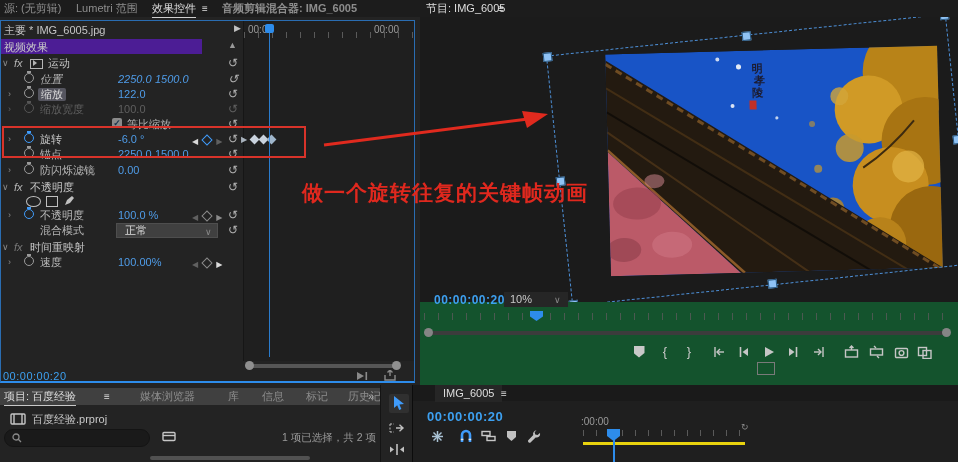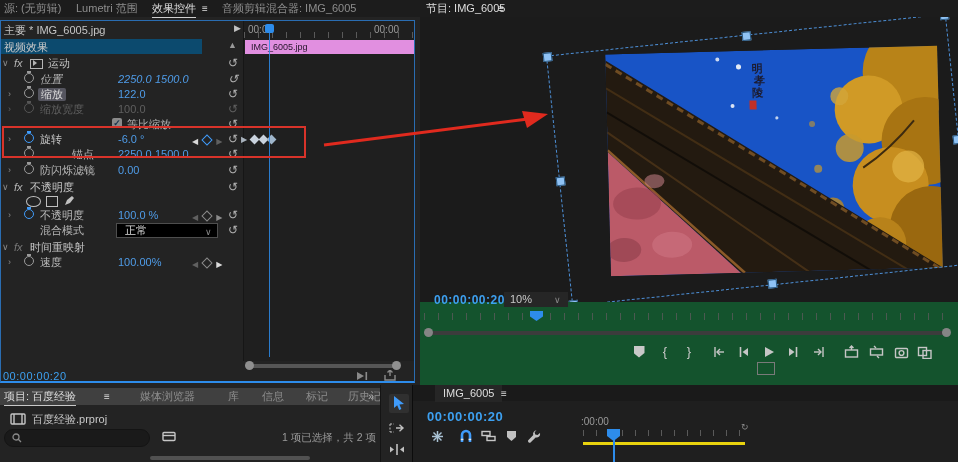--- a/index.html
+++ b/index.html
@@ -38,30 +38,30 @@
 <body>
 
 <div id="app">
 
   <div class="panel" style="left:0;top:0;width:420px;height:385px;">
     <div class="tabbar">
       <span class="tab" style="left:4px;">源: (无剪辑)</span>
       <span class="tab" style="left:76px;">Lumetri 范围</span>
       <span class="tab active" style="left:152px;border-bottom:1px solid #cfcfcf;">效果控件</span>
       <span class="tab active menu-glyph" style="left:202px;">≡</span>
-      <span class="tab" style="left:222px;">音频剪辑混合器: IMG_6005</span>
+      <span class="tab" style="left:222px;font-weight:bold;">音频剪辑混合器: IMG_6005</span>
     </div>
 
     <div class="abs" style="left:0;top:21px;width:420px;height:17px;">
       <span class="abs" style="left:4px;top:2px;color:#c6c6c6;">主要 * IMG_6005.jpg</span>
       <span class="abs chev" style="left:96px;top:4px;">∨</span>
       <span class="abs" style="left:234px;top:2px;color:#c0c0c0;font-size:9px;">▶</span>
     </div>
 
-    <div class="abs" style="left:0;top:39px;width:202px;height:15px;background:#0c4a6e;">
+    <div class="abs" style="left:0;top:39px;width:202px;height:15px;background:#4c1d95;">
       <span class="abs" style="left:4px;top:1px;color:#c8c8c8;">视频效果</span>
       <span class="abs" style="left:228px;top:1px;color:#999;font-size:9px;">▲</span>
     </div>
 
     <div class="row" style="top:56px;">
       <span class="chev" style="left:2px;">∨</span>
       <span style="left:14px;font-style:italic;color:#b5b5b5;">fx</span>
       <span class="abs" style="left:30px;top:3px;width:11px;height:8px;border:1px solid #b5b5b5;">
           <i class="abs" style="left:2px;top:0px;width:0;height:0;border-left:4px solid #b5b5b5;border-top:3px solid transparent;border-bottom:3px solid transparent;"></i>
         </span>
@@ -107,21 +107,21 @@
       <span class="kfnav" style="left:192px;top:2px;">
         <b style="color:#d8d8d8;">◀</b>
         <i class="diamond" style="background:none;border:1px solid #3f9bfa;margin:0 2px;"></i>
         <b style="color:#606060;">▶</b>
       </span>
       <span class="reset" style="left:228px;">↺</span>
     </div>
 
     <div class="row" style="top:147px;">
       <span class="sw" style="left:24px;"></span>
-      <span style="left:40px;margin-left:32px;">锚点</span>
+      <span style="left:40px;">锚点</span>
       <span class="val" style="left:118px;">2250.0</span>
       <span class="val" style="left:155px;">1500.0</span>
       <span class="reset" style="left:228px;">↺</span>
     </div>
 
     <div class="row" style="top:163px;">
       <span class="chev" style="left:8px;">›</span>
       <span class="sw" style="left:24px;"></span>
       <span style="left:40px;">防闪烁滤镜</span>
       <span class="val" style="left:118px;">0.00</span>
@@ -153,21 +153,21 @@
       <span class="kfnav" style="left:192px;top:2px;">
         <b style="color:#606060;">◀</b>
         <i class="diamond" style="background:none;border:1px solid #8a8a8a;margin:0 2px;"></i>
         <b style="color:#8a8a8a;">▶</b>
       </span>
       <span class="reset" style="left:228px;">↺</span>
     </div>
 
     <div class="row" style="top:223px;">
       <span style="left:40px;">混合模式</span>
-      <span class="abs" style="left:116px;top:0;width:100px;height:13px;background:#000000;border:1px solid #4e4e4e;">
+      <span class="abs" style="left:116px;top:0;width:100px;height:13px;background:#404040;border:1px solid #4e4e4e;">
         <b class="abs" style="left:8px;top:0px;font-weight:normal;color:#dcdcdc;line-height:13px;">正常</b>
         <b class="abs chev" style="left:88px;top:2px;font-weight:normal;">∨</b>
       </span>
       <span class="reset" style="left:228px;">↺</span>
     </div>
 
     <div class="row" style="top:240px;">
       <span class="chev" style="left:2px;">∨</span>
       <span style="left:14px;font-style:italic;color:#777;">fx</span>
       <span style="left:30px;color:#c4c4c4;">时间重映射</span>
@@ -183,23 +183,20 @@
         <i class="diamond" style="background:none;border:1px solid #8a8a8a;margin:0 2px;"></i>
         <b style="color:#dcdcdc;">▶</b>
       </span>
     </div>
 
     <div class="abs" style="left:243px;top:21px;width:171px;height:340px;background:#1f1f1f;border-left:1px solid #161616;">
       <span class="abs" style="left:4px;top:3px;color:#9a9a9a;font-size:10px;">00:0</span>
       <span class="abs" style="left:130px;top:3px;color:#9a9a9a;font-size:10px;">00:00</span>
       <div class="abs ruler-ticks" style="left:0;top:11px;width:171px;height:6px;"></div>
 
-      <div class="abs" style="left:1px;top:19px;width:170px;height:14px;background:#e18fe0;">
-        <span class="abs" style="left:6px;top:2px;color:#24142a;font-size:9px;">IMG_6005.jpg</span>
-      </div>
 
       <span class="abs" style="left:-3px;top:114px;color:#a8b2bc;font-size:8px;">▶</span>
       <div class="kf" style="left:7px;top:115px;"></div>
       <div class="kf" style="left:16px;top:115px;"></div>
       <div class="kf" style="left:24px;top:115px;background:#9fb6cb;"></div>
 
       <div class="abs" style="left:25px;top:6px;width:1px;height:330px;background:#2d8ceb;opacity:.85;"></div>
       <div class="abs" style="left:21px;top:3px;width:9px;height:9px;background:#2d8ceb;border-radius:2px;"></div>
     </div>
 
@@ -474,14 +471,15 @@
 
     <div class="abs" style="left:200px;top:48px;width:2px;height:29px;background:#2d8ceb;"></div>
     <div class="abs" style="left:194px;top:44px;width:13px;height:12px;background:#2d8ceb;clip-path:polygon(0 0,100% 0,100% 58%,50% 100%,0 58%);"></div>
   </div>
 
   <div class="abs" style="left:2px;top:126px;width:300px;height:28px;border:2px solid #d8332a;z-index:60;"></div>
   <svg class="abs" style="left:300px;top:100px;z-index:60;" width="264" height="62" viewBox="0 0 264 62">
     <path d="M24 45 L228 19" stroke="#e02a1e" stroke-width="3" fill="none"></path>
     <polygon points="248,14 222,11 227,28" fill="#e02a1e"></polygon>
   </svg>
+  <span class="abs" style="left:302px;top:179px;z-index:60;color:#e0281e;font-size:21px;letter-spacing:1px;font-weight:600;white-space:nowrap;">做一个旋转往复的关键帧动画</span>
 
 </div>
 
 </body></html>

